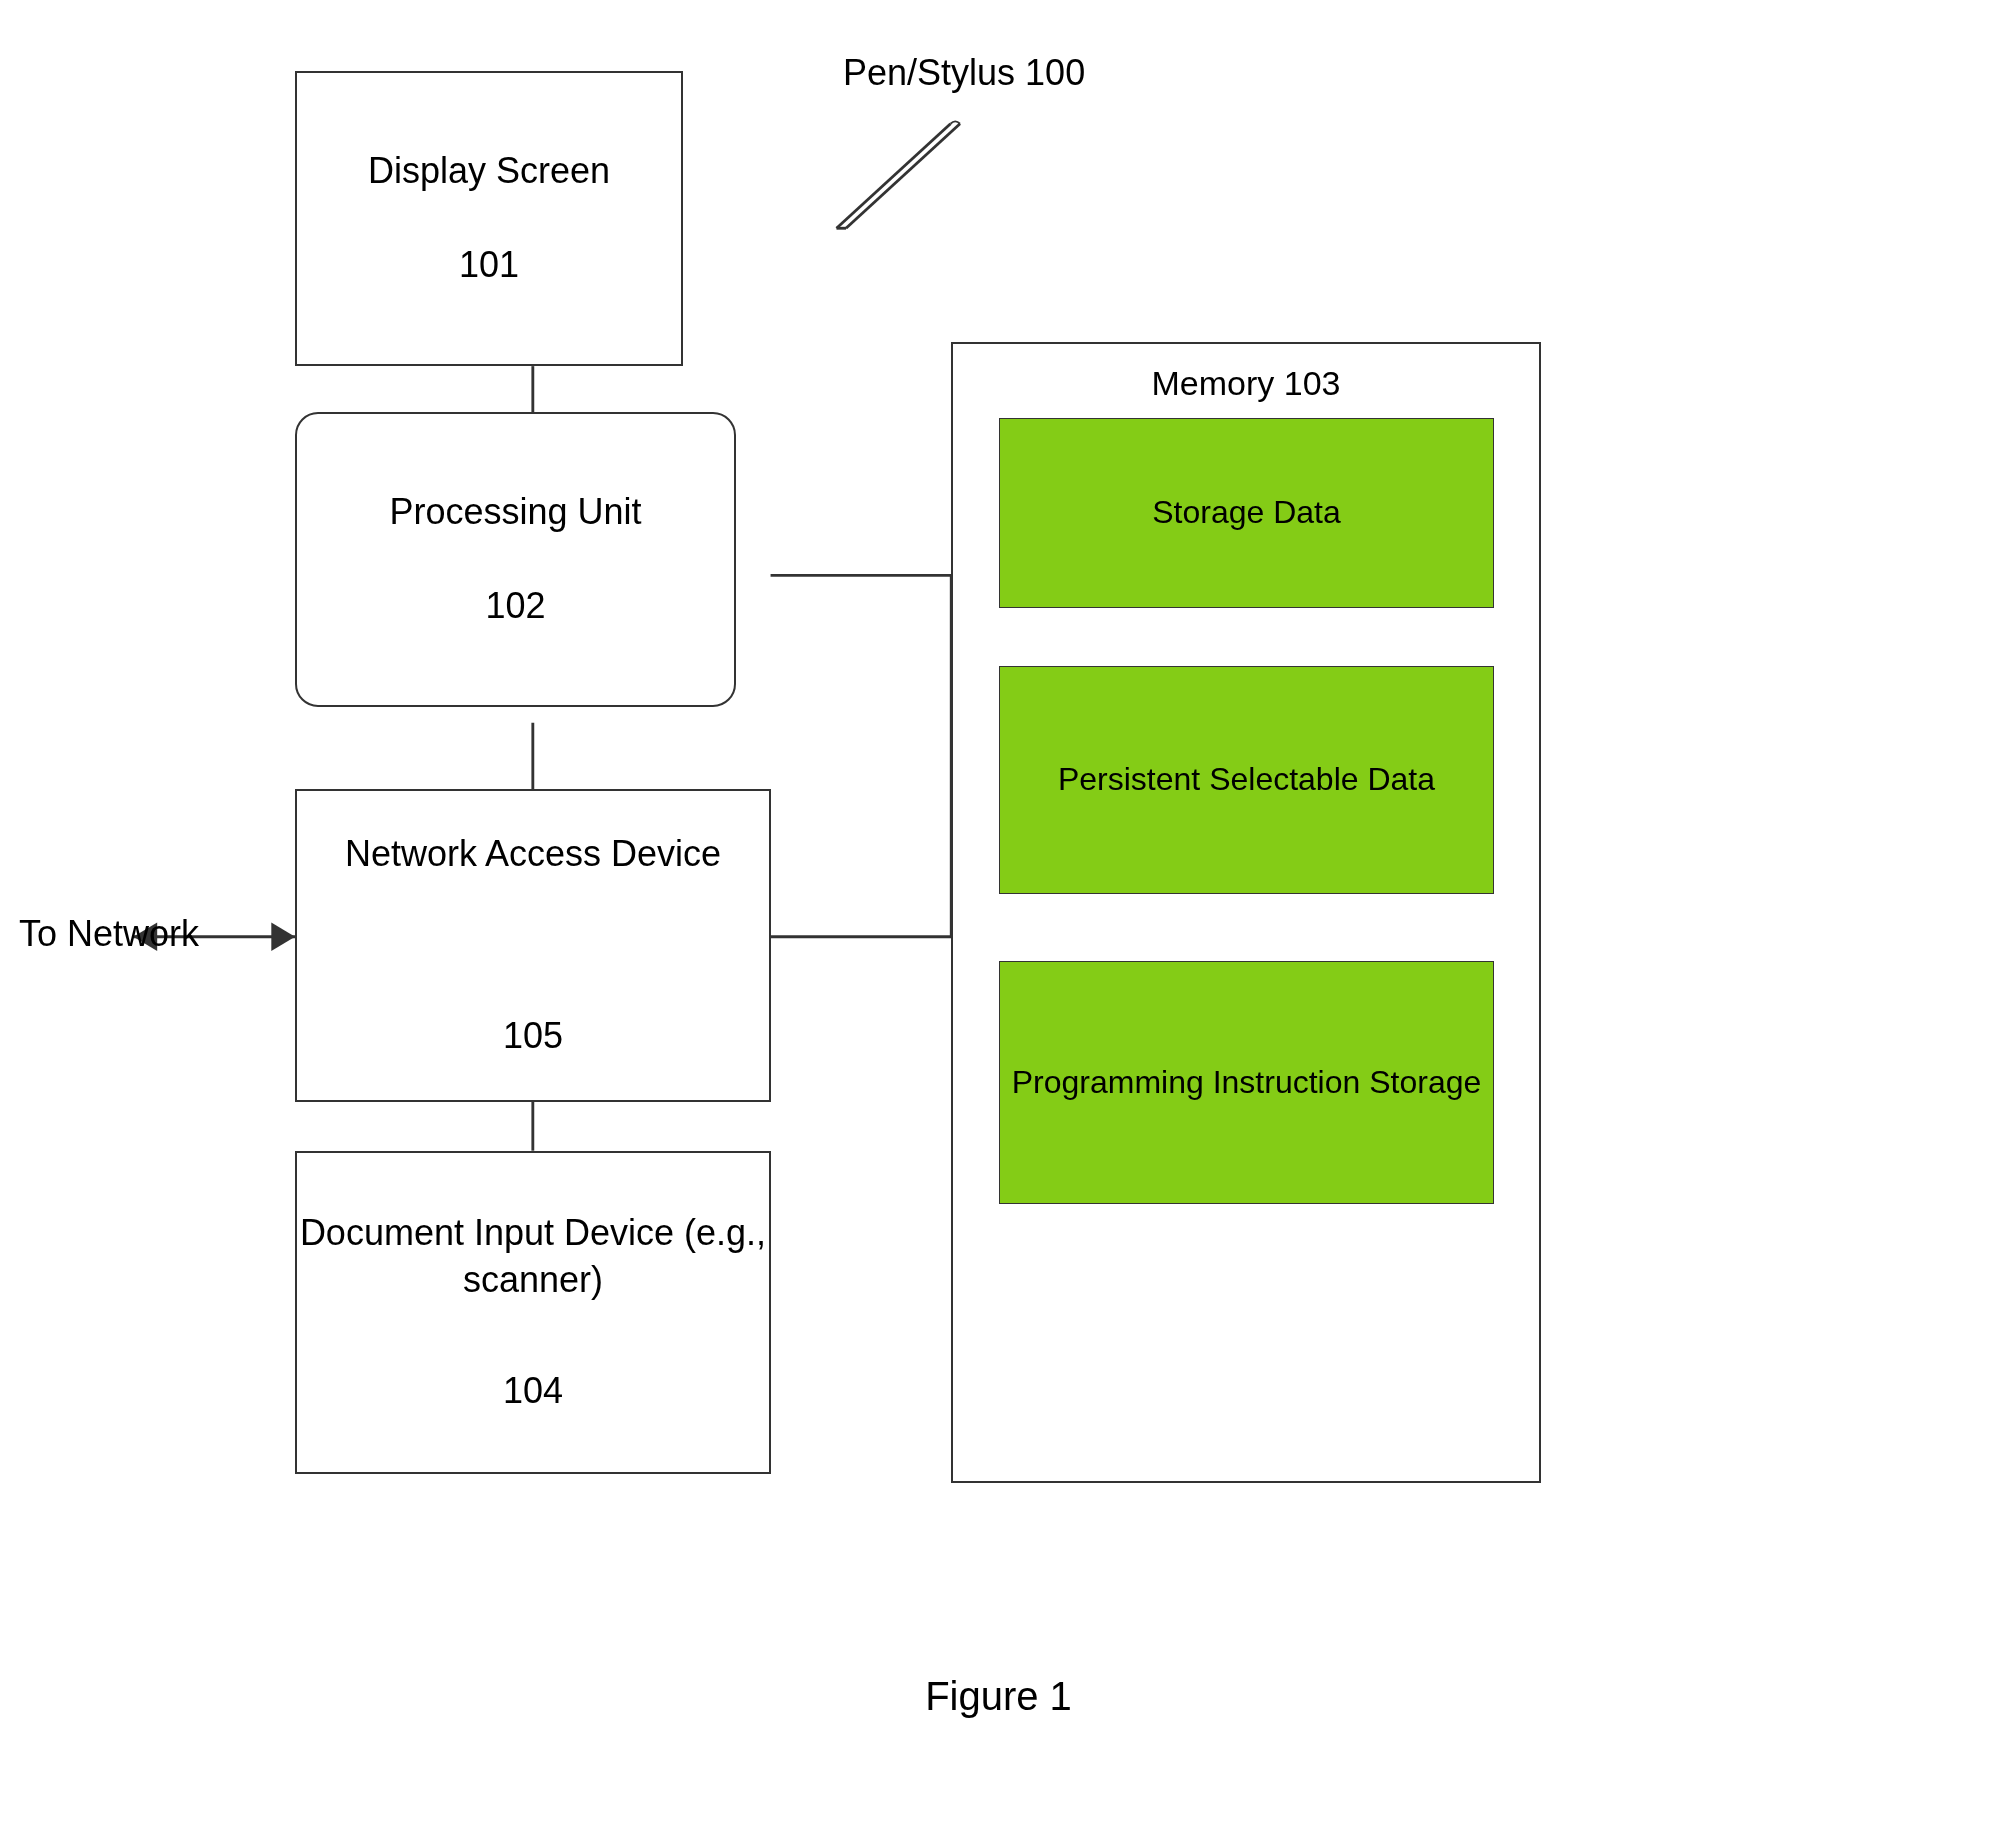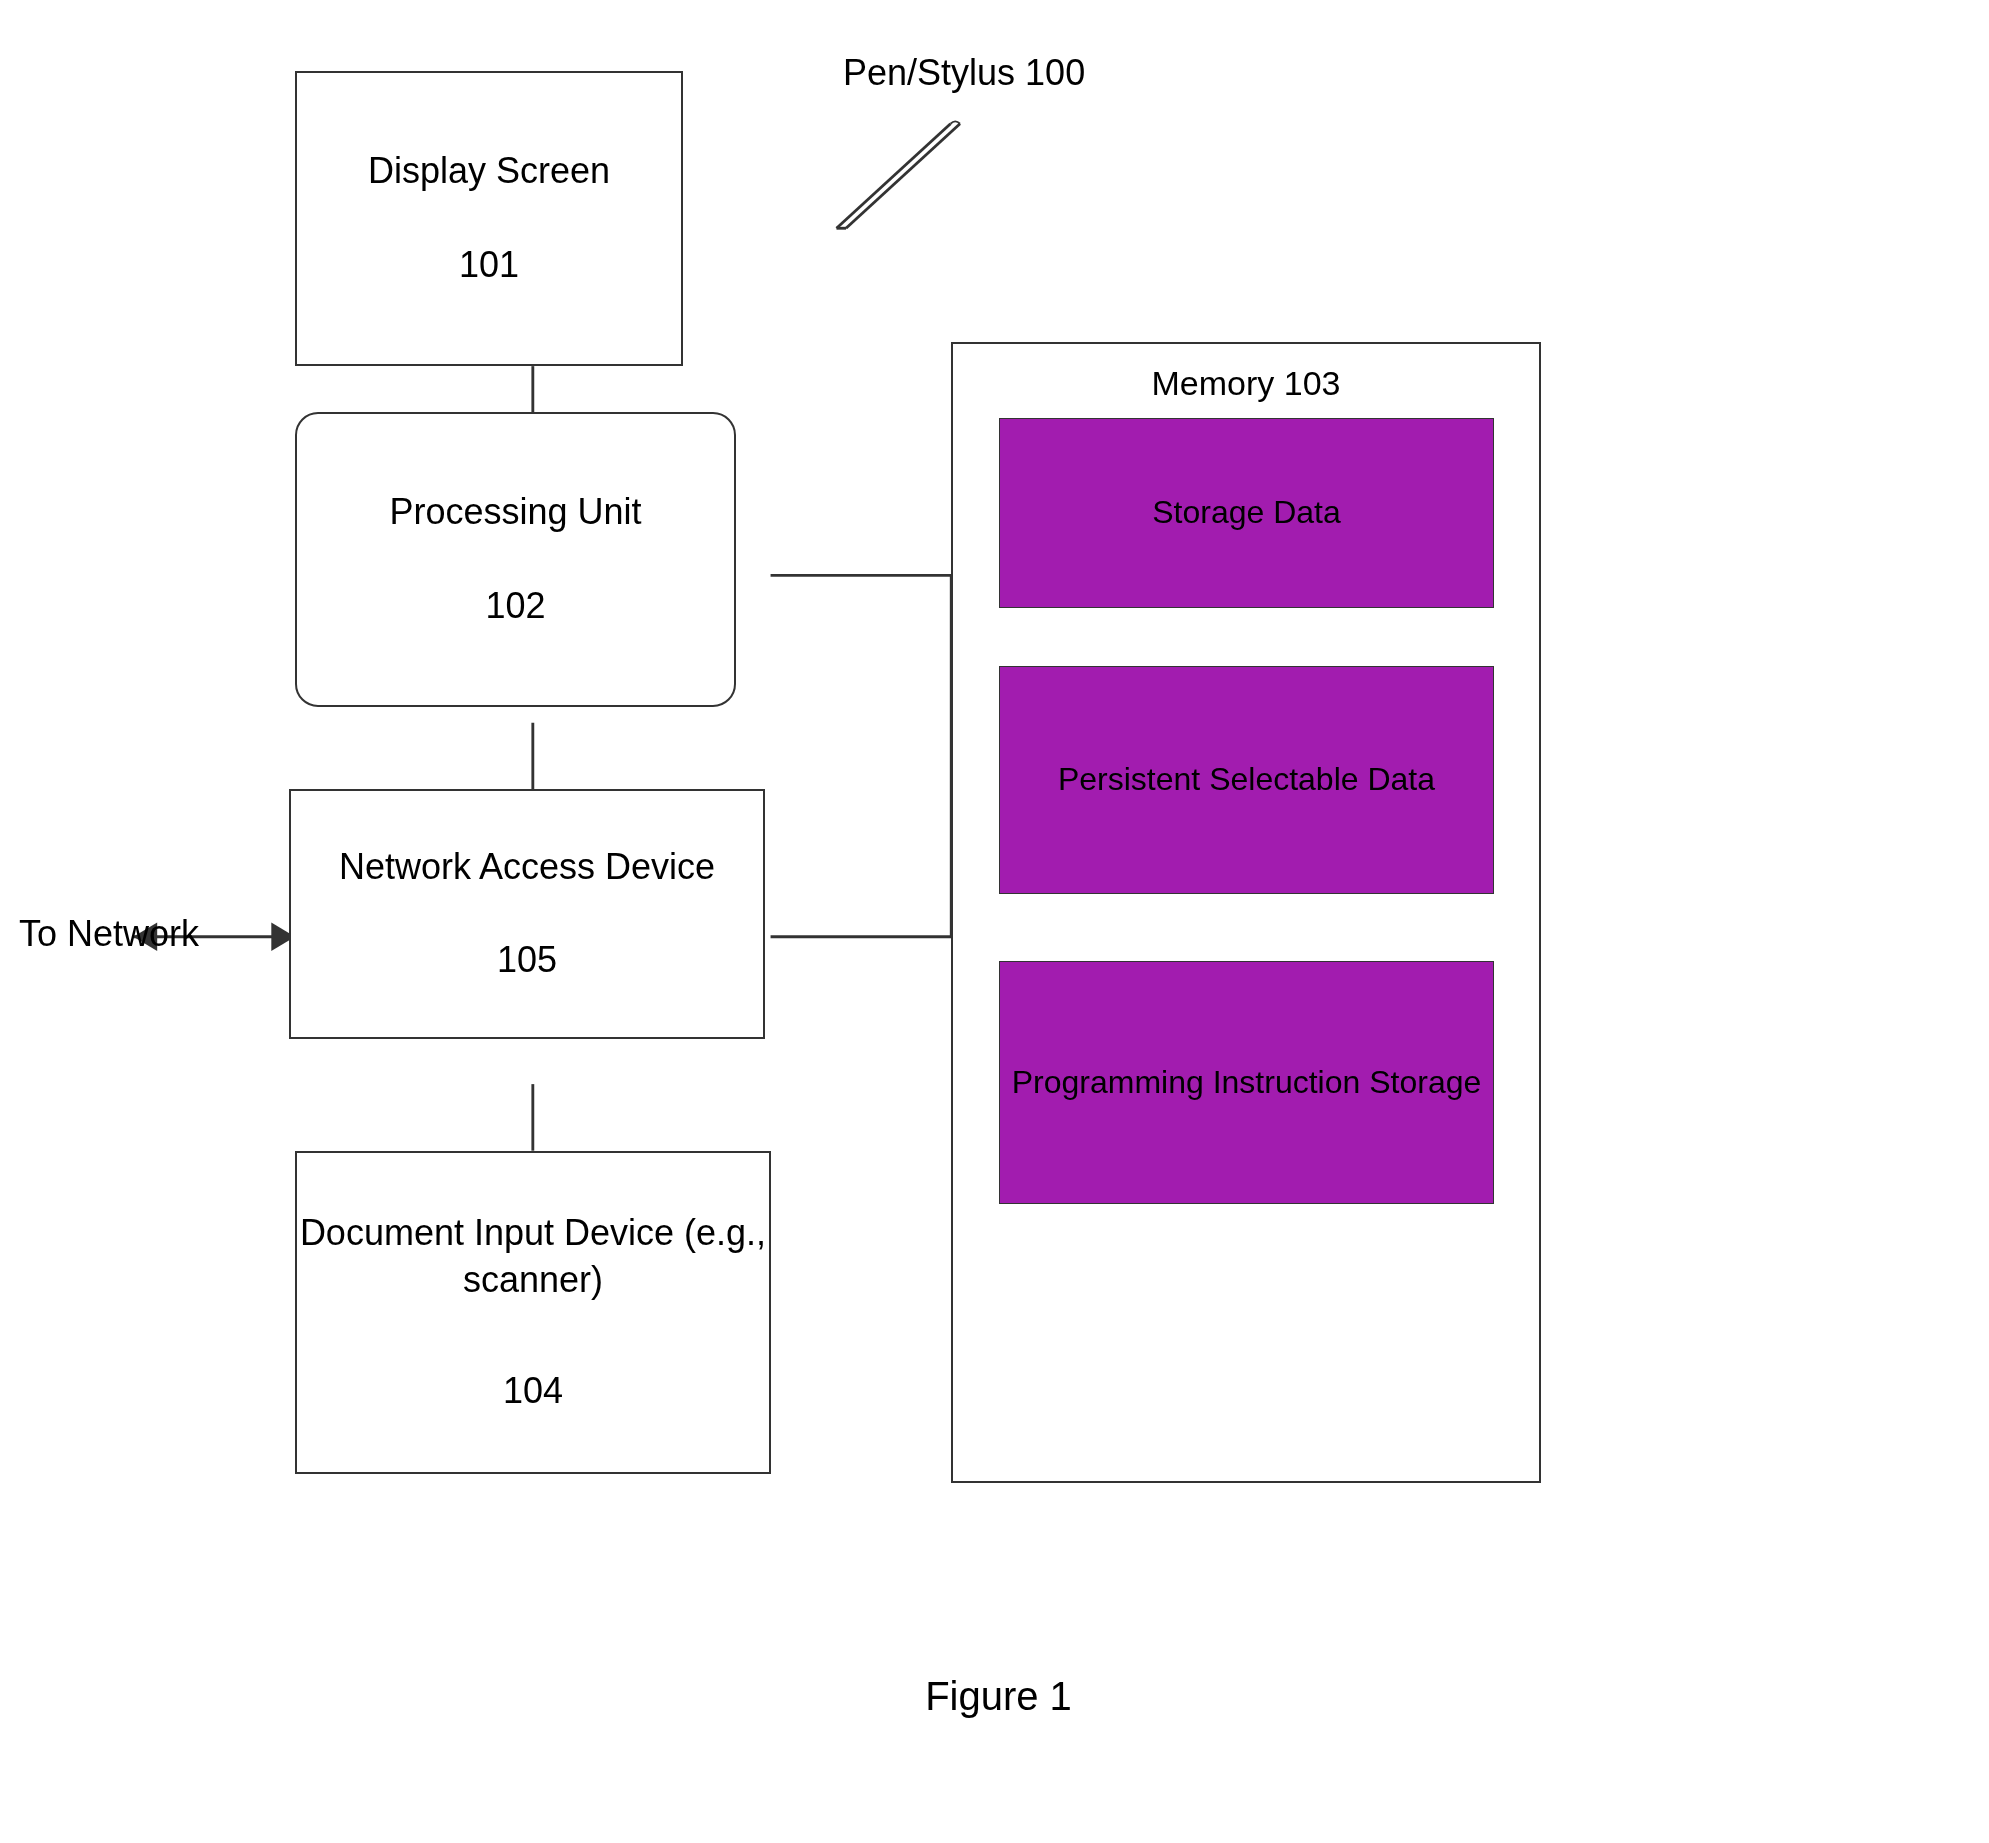--- a/index.html
+++ b/index.html
@@ -30,21 +30,21 @@
       align-items: center;
       justify-content: center;
       text-align: center;
       font-size: 36px;
       line-height: 1.3;
     }
 
     .box-inner {
       position: absolute;
       border: 1.9px solid #333;
-      background: #a21caf;
+      background: #84cc16;
       display: flex;
       flex-direction: column;
       align-items: center;
       justify-content: center;
       text-align: center;
       font-size: 32px;
       line-height: 1.3;
     }
 
     
@@ -115,21 +115,21 @@
     <br>
     <span>101</span>
   </div>
 
   <div class="box" style="left:295px; top:412px; width:441px; height:295px;border-radius:23px;">
     <span>Processing Unit</span>
     <br>
     <span>102</span>
   </div>
 
-  <div class="box" style="left:289px; top:789px; width:476px; height:250px;">
+  <div class="box" style="left:295px; top:789px; width:476px; height:313px;gap:44px;">
     <span>Network Access Device</span>
     <br>
     <span>105</span>
   </div>
 
   <div class="network-label" style="left: 19px; top: 913px;">To Network</div>
 
   <div class="box" style="left:295px; top:1151px; width:476px; height:323px;gap:9px;">
     <span>Document Input Device (e.g., scanner)</span>
     <br>

